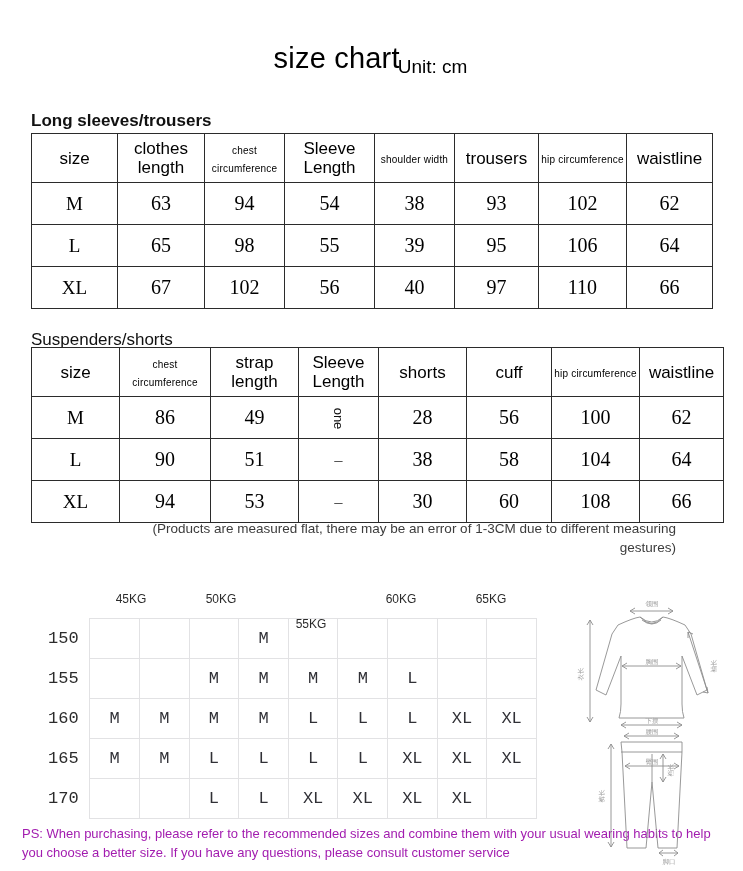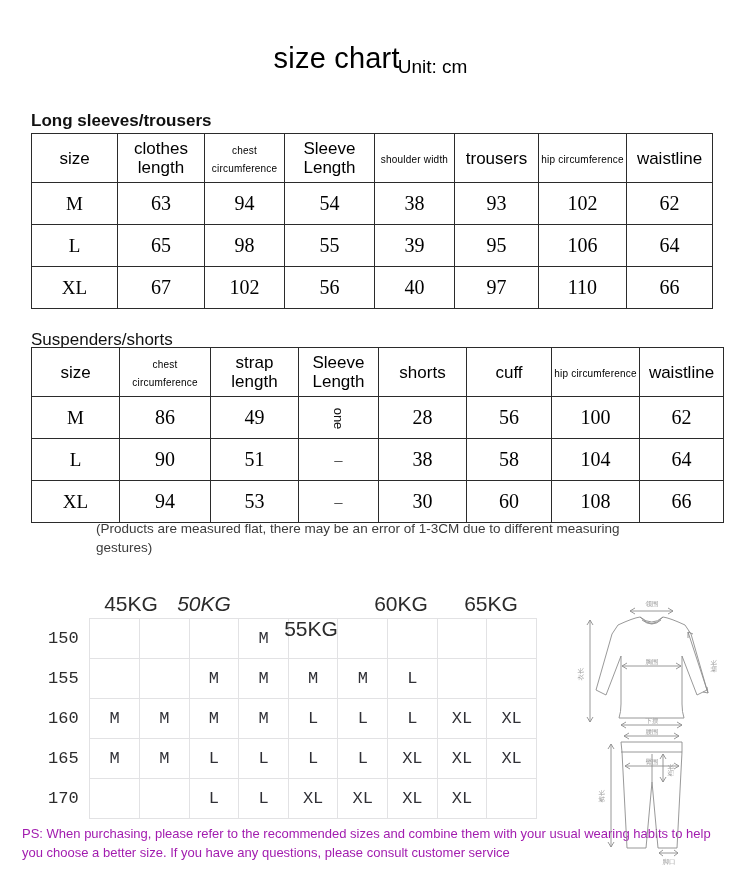--- a/index.html
+++ b/index.html
@@ -64,27 +64,28 @@
     font-family:"Liberation Sans","DejaVu Sans",sans-serif;
     font-size:13px;
   }
   .dash{font-family:"Liberation Sans","DejaVu Sans",sans-serif;font-size:15px;color:#555;}
 
   
   .flat-note{
     position:absolute;left:96px;top:519px;width:580px;
     font-size:13.5px;line-height:19px;color:#3c3c3c;
     font-family:"Liberation Sans","DejaVu Sans",sans-serif;
+    text-align:right;
   }
 
   
   .grid-wrap{position:absolute;left:47px;top:592px;}
   .kg-row{position:relative;height:26px;width:451px;margin-left:39px;}
   .kg-lab{
-    position:absolute;top:0;font-size:21px;color:#2b2b2b;
+    position:absolute;top:0;font-size:12px;color:#2b2b2b;
     font-family:"Liberation Sans","DejaVu Sans",sans-serif;
     transform:translateX(-50%);white-space:nowrap;
   }
   table.hwgrid{
     border-collapse:collapse;table-layout:fixed;width:490px;
     margin-top:0;
   }
   table.hwgrid td{
     width:45px;height:37px;
     border:1px solid #e2e2e4;
@@ -239,21 +240,21 @@
         <td><span class="cellv">66</span></td>
       </tr>
     </tbody>
   </table>
 
   <div class="flat-note">(Products are measured flat, there may be an error of 1-3CM due to different measuring gestures)</div>
 
   <div class="grid-wrap">
     <div class="kg-row" id="kgrow">
         <span class="kg-lab" style="left: 45px;">45KG</span>
-        <span class="kg-lab" style="left: 118px; font-style: italic;">50KG</span>
+        <span class="kg-lab" style="left: 135px;">50KG</span>
         <span class="kg-lab" style="left: 225px; margin-top: 25px;">55KG</span>
         <span class="kg-lab" style="left: 315px;">60KG</span>
         <span class="kg-lab" style="left: 405px;">65KG</span>
       </div>
     <table class="hwgrid">
       <tbody id="hwbody">
           <tr>
             <td class="hl">150</td>
             <td class="c-e"></td>
             <td class="c-e"></td>

